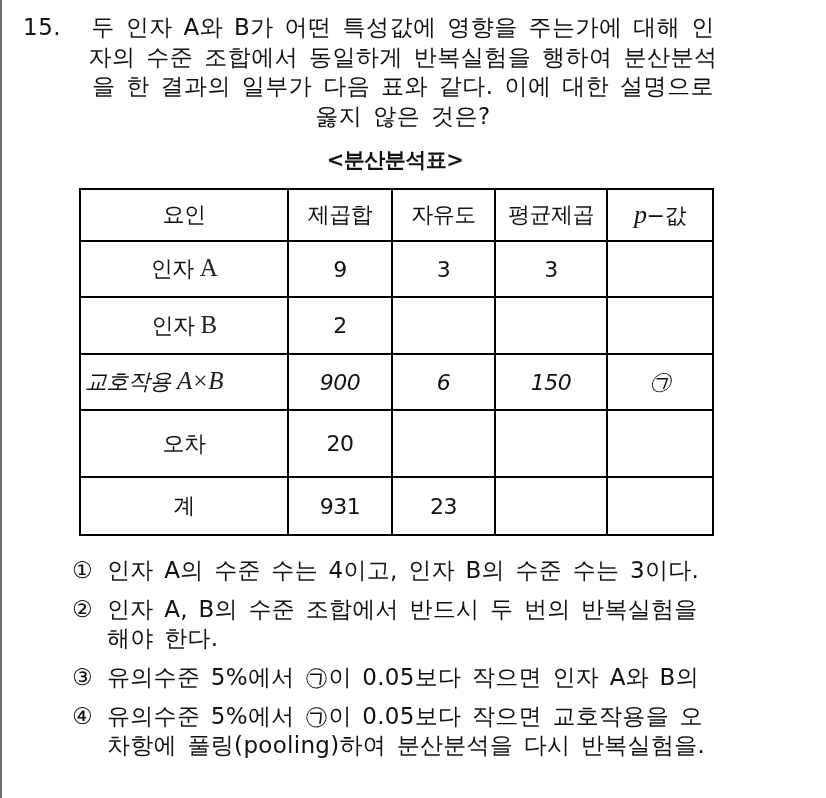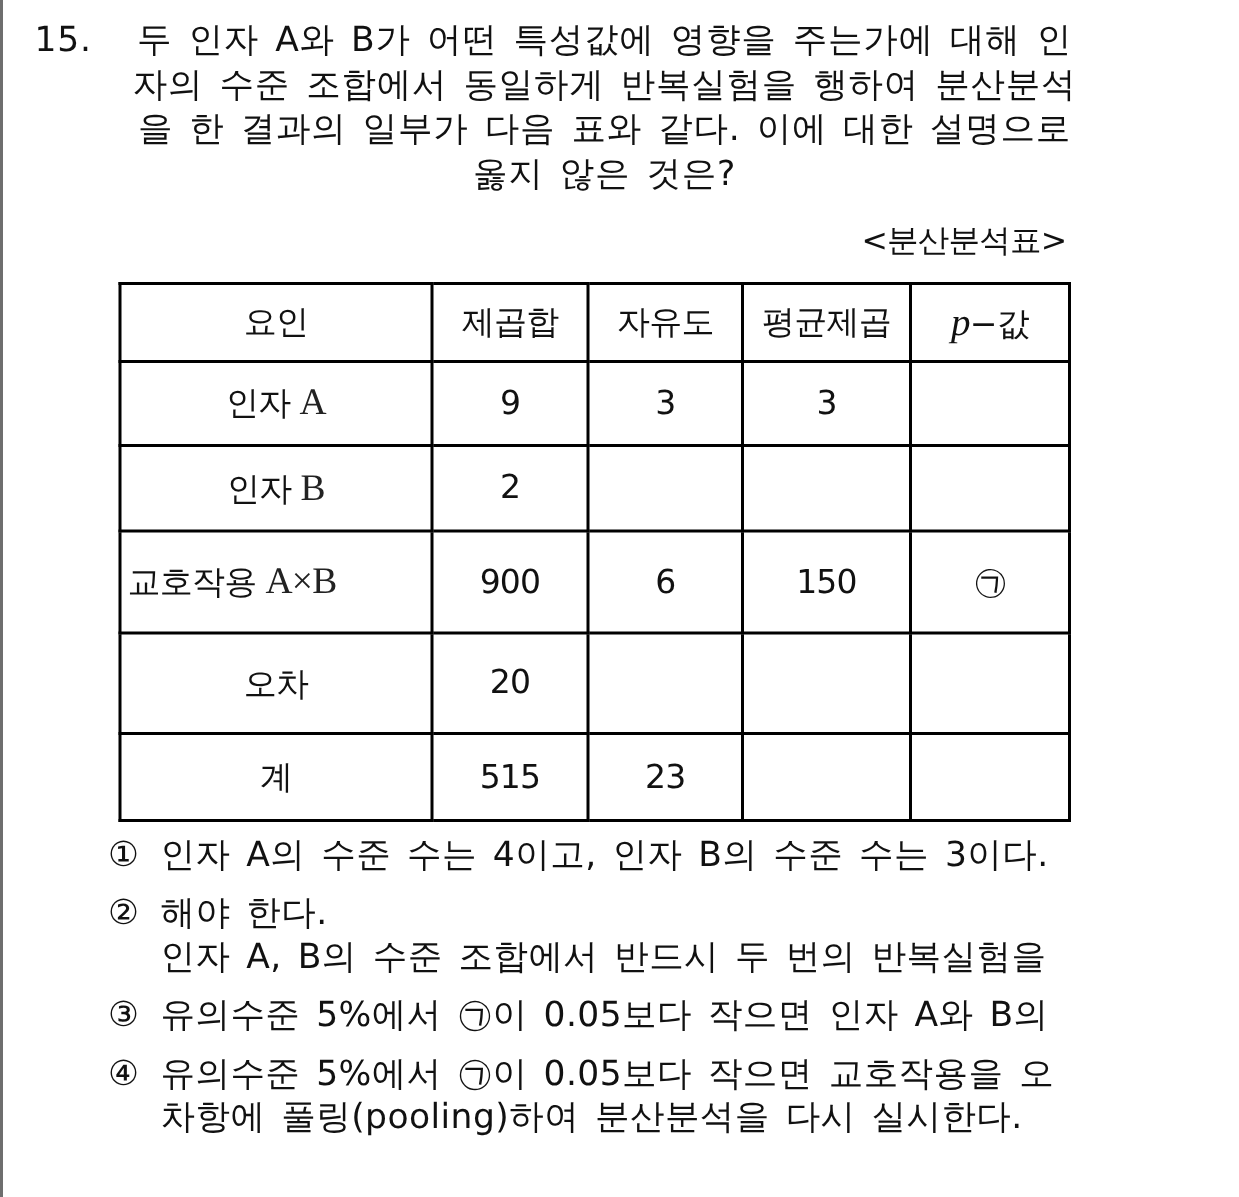--- a/index.html
+++ b/index.html
@@ -44,23 +44,24 @@
     }
     .q-line {
       display: block;
       white-space: nowrap;
     }
     .table-caption {
       position: absolute;
       left: 79px;
       width: 632px;
       top: 146px;
-      text-align: right;
+      text-align: center;
       font-size: 21px;
       letter-spacing: -0.5px;
+      font-weight: bold;
     }
     table.anova {
       position: absolute;
       left: 79px;
       top: 188px;
       border-collapse: collapse;
       table-layout: fixed;
       width: 633px;
     }
     table.anova td, table.anova th {
@@ -70,21 +71,21 @@
       padding: 0;
       font-weight: normal;
       font-size: 22px;
       font-family: "DejaVu Sans", "Liberation Sans", sans-serif;
       letter-spacing: -0.5px;
       color: #111111;
     }
     table.anova tr.r0 { height: 52px; }
     table.anova tr.r1 { height: 56px; margin-top: 18px; }
     table.anova tr.r2 { height: 57px; }
-    table.anova tr.r3 { height: 68px; }
+    table.anova tr.r3 { height: 56px; font-style: italic; }
     table.anova tr.r4 { height: 67px; }
     table.anova tr.r5 { height: 58px; }
     .c0 { width: 208px; }
     .c1 { width: 104px; }
     .c2 { width: 103px; }
     .c3 { width: 112px; }
     .c4 { width: 106px; }
     .num {
       font-family: "Liberation Sans", sans-serif;
       font-size: 23px;
@@ -184,40 +185,40 @@
   </tr>
   <tr class="r4">
     <td><span>오차</span></td>
     <td class="num">20</td>
     <td class="num"></td>
     <td class="num"></td>
     <td class="num"></td>
   </tr>
   <tr class="r5">
     <td><span>계</span></td>
-    <td class="num">515</td>
+    <td class="num">931</td>
     <td class="num">23</td>
     <td class="num"></td>
     <td class="num"></td>
   </tr>
 </tbody>
   </table>
 
 <div class="options">
   <div class="option">
     <span class="marker">①</span>
     <span class="o-line">인자 A의 수준 수는 4이고, 인자 B의 수준 수는 3이다.</span>
   </div>
   <div class="option">
     <span class="marker">②</span>
+    <span class="o-line">인자 A, B의 수준 조합에서 반드시 두 번의 반복실험을</span>
     <span class="o-line">해야 한다.</span>
-    <span class="o-line">인자 A, B의 수준 조합에서 반드시 두 번의 반복실험을</span>
   </div>
   <div class="option">
     <span class="marker">③</span>
     <span class="o-line">유의수준 5%에서 ㉠이 0.05보다 작으면 인자 A와 B의</span>
   </div>
   <div class="option">
     <span class="marker">④</span>
     <span class="o-line">유의수준 5%에서 ㉠이 0.05보다 작으면 교호작용을 오</span>
-    <span class="o-line">차항에 풀링(pooling)하여 분산분석을 다시 실시한다.</span>
+    <span class="o-line">차항에 풀링(pooling)하여 분산분석을 다시 반복실험을.</span>
   </div>
 </div>
 
 </body></html>

